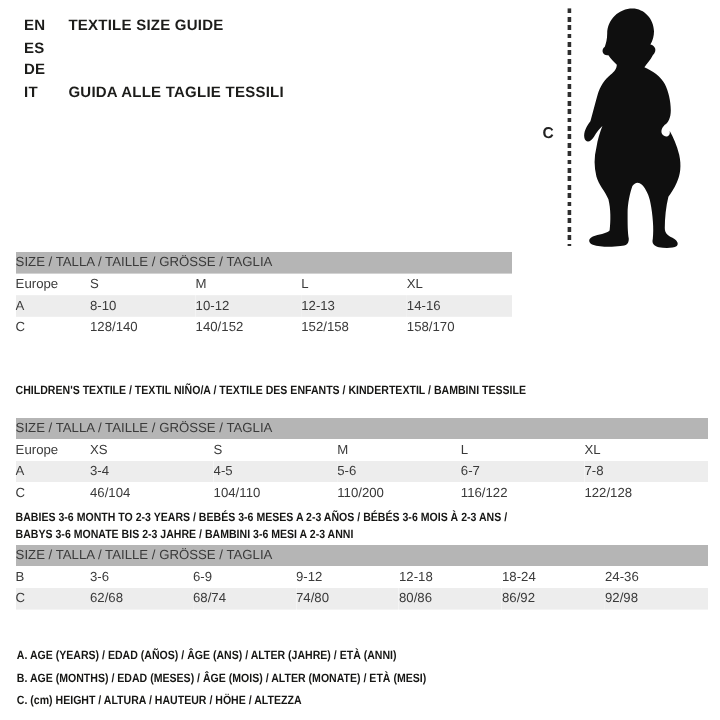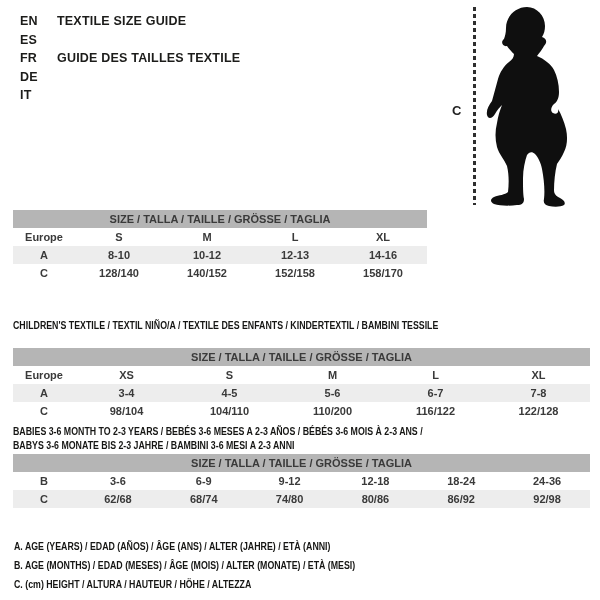--- a/index.html
+++ b/index.html
@@ -36,22 +36,22 @@
   .section-1 { left: 13px; top: 210px; width: 414px; }
   .section-2 { left: 13px; top: 319px; width: 577px; }
   .section-3 { left: 13px; top: 425px; width: 577px; }
   .section-1 .sec-title { margin-bottom: 16px; }
   .section-2 .sec-title { margin-bottom: 15px; }
   .section-3 .sec-title { margin-bottom: 1px; }
 
   table.size-table { width: 100%; border-collapse: collapse; table-layout: fixed; }
   table.size-table td {
     height: 18px; font-size: 11px; color: #3a3a3a;
-    text-align: center; vertical-align: middle; padding: 0;
-    white-space: nowrap; overflow: hidden; font-weight: bold;
+    vertical-align: middle; padding: 0;
+    white-space: nowrap; overflow: hidden;
   }
   table.size-table col.label-col { width: 62px; }
   td.bar {
     background: #b5b5b5; color: #3d3d3d; text-align: left;
     padding-left: 5px; font-size: 11px;
   }
   td.lbl { text-align: left; padding-left: 5px; }
   tr.shaded td { background: #ededed; }
 
   
@@ -65,28 +65,25 @@
 
   <div class="lang-list">
     <div class="lang-row">
       <span class="lang-code">EN</span>
       <span class="lang-label">TEXTILE SIZE GUIDE</span>
     </div>
     <div class="lang-row">
       <span class="lang-code">ES</span>
     </div>
     <div class="lang-row">
-      <span class="lang-code">FR</span>
-      <span class="lang-label">GUIDE DES TAILLES TEXTILE</span>
-    </div>
-    <div class="lang-row">
       <span class="lang-code">DE</span>
     </div>
     <div class="lang-row">
       <span class="lang-code">IT</span>
+      <span class="lang-label">GUIDA ALLE TAGLIE TESSILI</span>
     </div>
   </div>
 
   <div class="figure">
     <span class="measure-label">C</span>
     <div class="measure-line"></div>
     <svg class="baby-svg" width="112" height="204" viewBox="0 0 112 204" xmlns="http://www.w3.org/2000/svg">
       <path fill="#0f0f0f" d="
         M43 4
         C53 4 61 13 61 23
@@ -199,21 +196,21 @@
       <tr class="shaded">
         <td class="lbl">A</td>
         <td>3-4</td>
         <td>4-5</td>
         <td>5-6</td>
         <td>6-7</td>
         <td>7-8</td>
       </tr>
       <tr>
         <td class="lbl">C</td>
-        <td>98/104</td>
+        <td>46/104</td>
         <td>104/110</td>
         <td>110/200</td>
         <td>116/122</td>
         <td>122/128</td>
       </tr>
     </tbody>
       </table>
   </div>
 
   <div class="section section-3">

